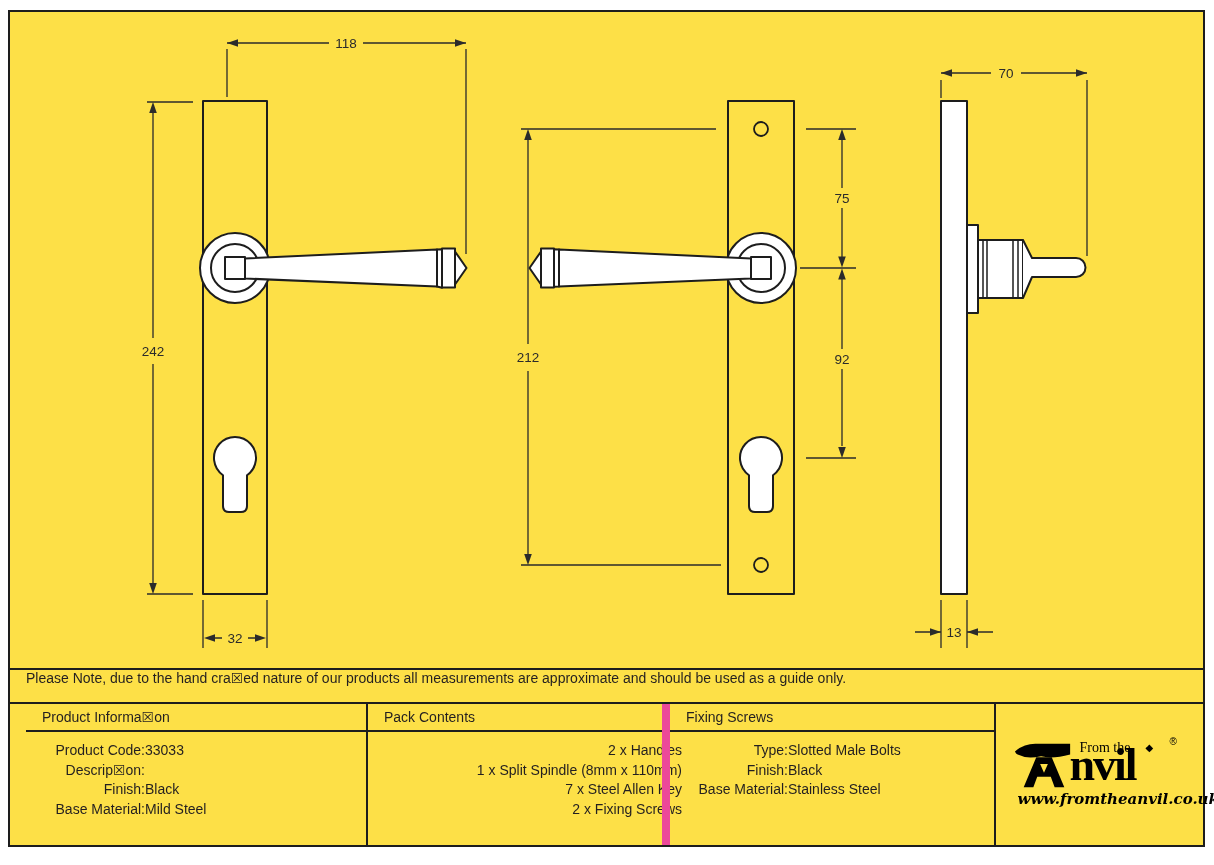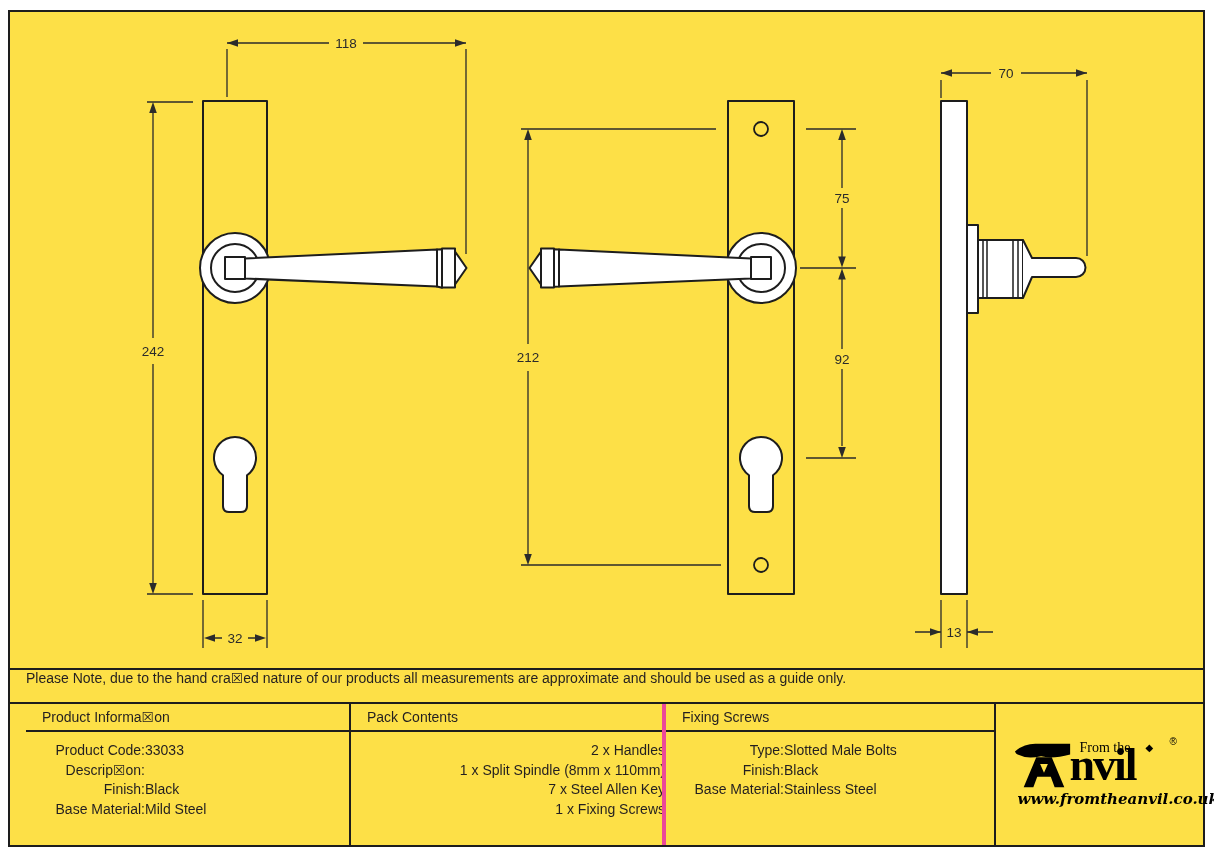--- a/index.html
+++ b/index.html
@@ -5,22 +5,22 @@
   html,body{margin:0;padding:0;background:#fff;}
   body{width:1214px;height:865px;position:relative;font-family:"Liberation Sans","DejaVu Sans",sans-serif;color:#231f20;}
   .sheet{position:absolute;left:8px;top:10px;width:1193px;height:833px;border:2px solid #1d1d1d;background:#fde047;}
   .drawing-svg{position:absolute;left:0;top:0;}
   .note-bar{position:absolute;left:0;right:0;top:656px;height:36px;box-sizing:border-box;
     border-top:2px solid #1d1d1d;border-bottom:2px solid #1d1d1d;
     display:flex;padding-left:16px;font-size:14px;}
   .table-area{position:absolute;left:0;right:0;top:692px;bottom:0;}
   .cell{position:absolute;top:0;bottom:0;box-sizing:border-box;}
   .cell.c1{left:16px;width:371px;}
-  .cell.c2{left:339px;width:322px;border-left:2px solid #1d1d1d;}
-  .cell.c3{left:652px;width:332px;border-left:4px solid #ec4899;}
+  .cell.c2{left:356px;width:322px;border-left:2px solid #1d1d1d;}
+  .cell.c3{left:652px;width:332px;border-left:8px solid #ec4899;}
   .cell.c4{left:984px;right:0;border-left:2px solid #1d1d1d;display:flex;align-items:center;justify-content:center;}
   .cell-header{height:26px;border-bottom:2px solid #1d1d1d;display:flex;align-items:center;
     padding-left:16px;font-size:14px;}
   .cell-body{padding:9px 6px 0 16px;font-size:14px;line-height:19.5px;text-align:right;}
   .kv{display:flex;}
   .kv .k{width:103px;flex:none;}
   .kv .v{white-space:pre-line;}
   .pc-item{white-space:nowrap;}
   .dim-text{font-size:13.5px;fill:#2b2b2b;font-family:"Liberation Sans","DejaVu Sans",sans-serif;}
   
@@ -154,21 +154,21 @@
         </div>
       </div>
     </div>
 
     <div class="cell c2">
       <div class="cell-header">Pack Contents</div>
       <div class="cell-body" style="padding-left:14px;">
         <div class="pc-item">2 x Handles</div>
         <div class="pc-item">1 x Split Spindle (8mm x 110mm)</div>
         <div class="pc-item">7 x Steel Allen Key</div>
-        <div class="pc-item">1 x Fixing Screws</div>
+        <div class="pc-item">2 x Fixing Screws</div>
       </div>
     </div>
 
     <div class="cell c3">
       <div class="cell-header">Fixing Screws</div>
       <div class="cell-body" style="padding-left:15px;">
         <div class="kv">
           <span class="k">Type:</span>
           <span class="v">Slotted Male Bolts</span>
         </div>

